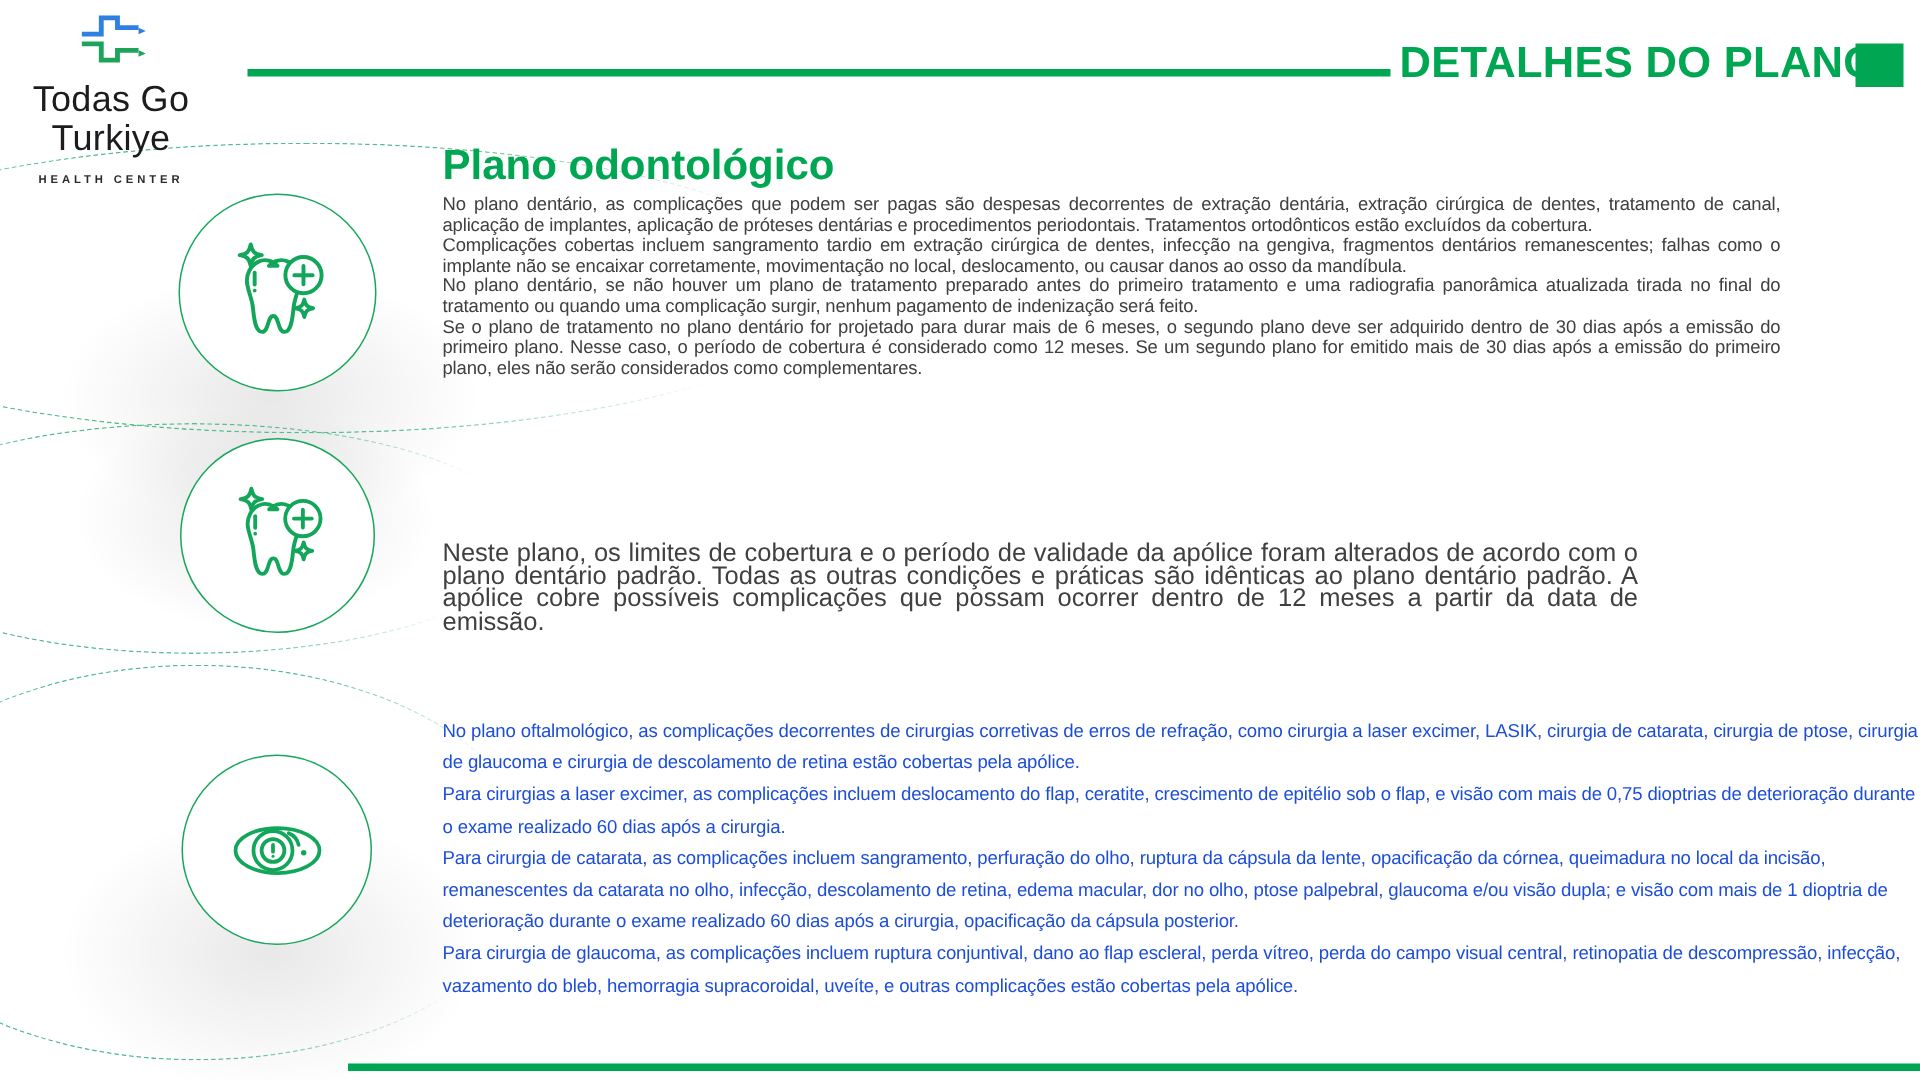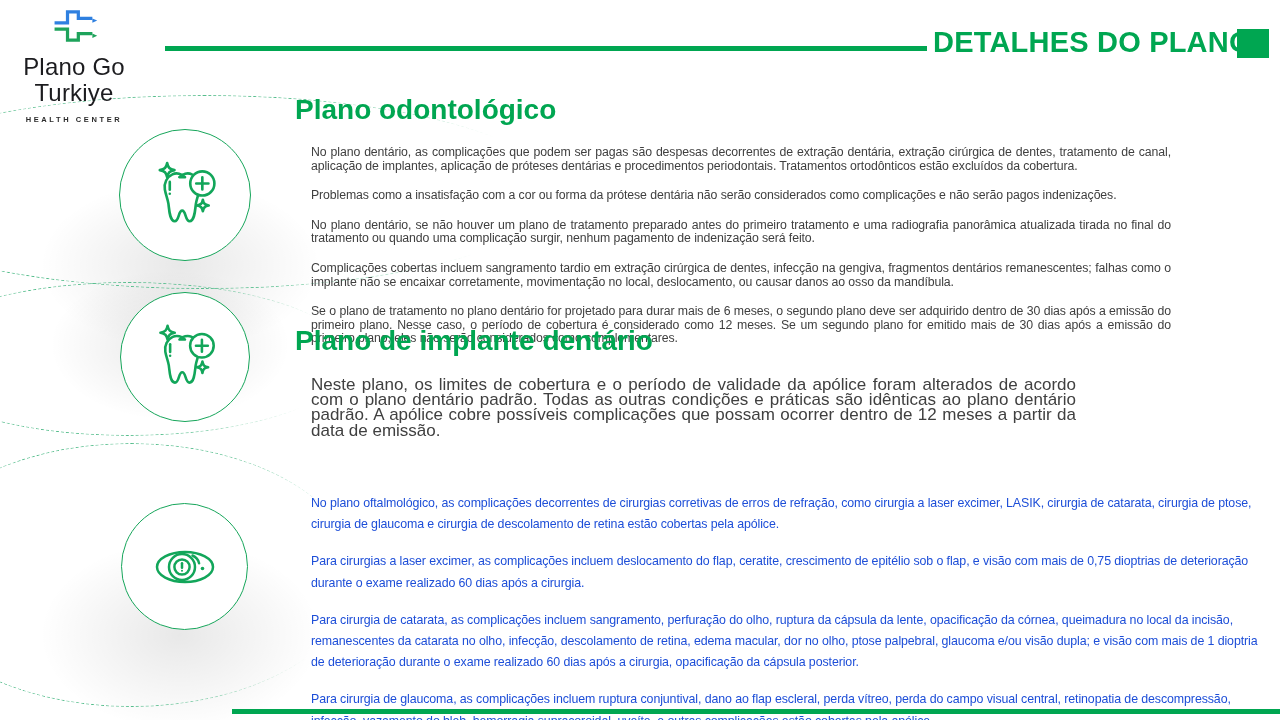--- a/index.html
+++ b/index.html
@@ -33,21 +33,21 @@
                display:flex;align-items:center;justify-content:center;z-index:2;box-sizing:border-box;}
   .c1{left:119px;top:129px;width:132px;height:132px;}
   .c2{left:120px;top:292px;width:130px;height:130px;}
   .c3{left:121px;top:503px;width:127px;height:127px;}
   
   .sec-title{position:absolute;margin:0;font-size:28px;font-weight:bold;color:#00a651;z-index:3;white-space:nowrap;}
   .t1{left:295px;top:94px;}
   .t2{left:295px;top:325px;}
   .t3{left:298px;top:446px;}
   .body{position:absolute;z-index:3;color:#404040;}
-  .body p{margin:16px;}
+  .body p{margin:0;}
   .b1{left:295px;top:130px;width:892px;font-size:12.3px;line-height:13.6px;text-align:justify;letter-spacing:-.1px;}
   .b2{left:295px;top:361px;width:797px;font-size:17px;line-height:15.2px;text-align:justify;}
   .b3{left:295px;top:477px;width:985px;font-size:12.4px;line-height:21.2px;color:#1d4ed8;letter-spacing:-.1px;}
   
   .bottom-rule{position:absolute;left:232px;top:709px;width:1048px;height:4.5px;background:#00a651;z-index:4;}
   svg .st{stroke:#12a65a;stroke-width:2.5;fill:none;stroke-linecap:round;stroke-linejoin:round;}
   svg .fg{fill:#12a65a;stroke:none;}
 </style>
 </head>
 <body>
@@ -57,21 +57,21 @@
   <div class="logo">
     <svg width="54" height="44" viewBox="0 0 100 72">
       <g fill="none" stroke-width="6" stroke-linejoin="miter">
         <path d="M14 30 H38 V10 H58 V22 H84" stroke="#2f80e0"></path>
         <path d="M84 22 l9 4 -9 4 z" fill="#2f80e0" stroke="none"></path>
         <path d="M14 42 H38 V62 H58 V50 H84" stroke="#1ea35b"></path>
         <path d="M84 50 l9 4 -9 4 z" fill="#1ea35b" stroke="none"></path>
       </g>
     </svg>
     <div class="logo-name">
-      <div>Plano Go</div>
+      <div>Todas Go</div>
       <div>Turkiye</div>
     </div>
     <div class="logo-sub">HEALTH CENTER</div>
   </div>
 
   <div class="header-rule"></div>
   <h1 class="header-title">DETALHES DO PLANO</h1>
   <div class="header-square"></div>
 
   <div class="blob blob1"></div>
@@ -89,39 +89,37 @@
       <path class="st" d="M56.5 23.2v11.6M50.7 29h11.6" stroke-width="3.4"></path>
       <path class="st" d="M23 9.5c.9 4.6 2.3 6 7 6.8-4.7.8-6.1 2.2-7 6.8-.9-4.6-2.3-6-7-6.8 4.7-.8 6.1-2.2 7-6.8z" stroke-width="2"></path>
       <path class="st" d="M57 44.5c.7 3.7 1.8 4.8 5.6 5.5-3.8.7-4.9 1.8-5.6 5.5-.7-3.7-1.8-4.8-5.6-5.5 3.8-.7 4.9-1.8 5.6-5.5z" stroke-width="2"></path>
       <path class="st" d="M25.5 27.5v7.5" stroke-width="2"></path>
       <circle class="fg" cx="25.5" cy="38.8" r="1.2"></circle>
     </svg>
   </div>
   <h2 class="sec-title t1">Plano odontológico</h2>
   <div class="body b1">
     <p>No plano dentário, as complicações que podem ser pagas são despesas decorrentes de extração dentária, extração cirúrgica de dentes, tratamento de canal, aplicação de implantes, aplicação de próteses dentárias e procedimentos periodontais. Tratamentos ortodônticos estão excluídos da cobertura.</p>
-    <p>Problemas como a insatisfação com a cor ou forma da prótese dentária não serão considerados como complicações e não serão pagos indenizações.</p>
+    <p>Complicações cobertas incluem sangramento tardio em extração cirúrgica de dentes, infecção na gengiva, fragmentos dentários remanescentes; falhas como o implante não se encaixar corretamente, movimentação no local, deslocamento, ou causar danos ao osso da mandíbula.</p>
     <p>No plano dentário, se não houver um plano de tratamento preparado antes do primeiro tratamento e uma radiografia panorâmica atualizada tirada no final do tratamento ou quando uma complicação surgir, nenhum pagamento de indenização será feito.</p>
-    <p>Complicações cobertas incluem sangramento tardio em extração cirúrgica de dentes, infecção na gengiva, fragmentos dentários remanescentes; falhas como o implante não se encaixar corretamente, movimentação no local, deslocamento, ou causar danos ao osso da mandíbula.</p>
     <p>Se o plano de tratamento no plano dentário for projetado para durar mais de 6 meses, o segundo plano deve ser adquirido dentro de 30 dias após a emissão do primeiro plano. Nesse caso, o período de cobertura é considerado como 12 meses. Se um segundo plano for emitido mais de 30 dias após a emissão do primeiro plano, eles não serão considerados como complementares.</p>
   </div>
 
   <div class="icon-circle c2">
     <svg width="82" height="82" viewBox="0 0 80 80">
       <path class="st" d="M40 23c-3-3.2-8-4.6-12-2.6-5.2 2.4-8.3 8.3-7.2 14.4.8 4.6 2.7 8.8 3.4 13.4.7 4.4.9 16.8 6 16.8 4.4 0 3.3-10.1 7.1-10.1s2.7 10.1 7.1 10.1c5.1 0 5.3-12.4 6-16.8.7-4.6 2.6-8.8 3.4-13.4 1.1-6.1-2-12-7.2-14.4-4-2-9-.6-12 2.6z"></path>
       <circle cx="56.5" cy="29" r="11.5" fill="#ffffff" stroke="none"></circle>
       <circle class="st" cx="56.5" cy="29" r="11.5"></circle>
       <path class="st" d="M56.5 23.2v11.6M50.7 29h11.6" stroke-width="3.4"></path>
       <path class="st" d="M23 9.5c.9 4.6 2.3 6 7 6.8-4.7.8-6.1 2.2-7 6.8-.9-4.6-2.3-6-7-6.8 4.7-.8 6.1-2.2 7-6.8z" stroke-width="2"></path>
       <path class="st" d="M57 44.5c.7 3.7 1.8 4.8 5.6 5.5-3.8.7-4.9 1.8-5.6 5.5-.7-3.7-1.8-4.8-5.6-5.5 3.8-.7 4.9-1.8 5.6-5.5z" stroke-width="2"></path>
       <path class="st" d="M25.5 27.5v7.5" stroke-width="2"></path>
       <circle class="fg" cx="25.5" cy="38.8" r="1.2"></circle>
     </svg>
   </div>
-  <h2 class="sec-title t2">Plano de implante dentário</h2>
   <div class="body b2">
     <p>Neste plano, os limites de cobertura e o período de validade da apólice foram alterados de acordo com o plano dentário padrão. Todas as outras condições e práticas são idênticas ao plano dentário padrão. A apólice cobre possíveis complicações que possam ocorrer dentro de 12 meses a partir da data de emissão.</p>
   </div>
 
   <div class="icon-circle c3">
     <svg width="80" height="80" viewBox="0 0 80 80">
       <ellipse class="st" cx="40" cy="40" rx="28" ry="15" stroke-width="2.4"></ellipse>
       <circle class="st" cx="37" cy="40" r="13" stroke-width="2.4"></circle>
       <circle class="st" cx="37" cy="40" r="7.6" stroke-width="2.2"></circle>
       <path class="st" d="M37 36.2v4.6" stroke-width="2"></path>

